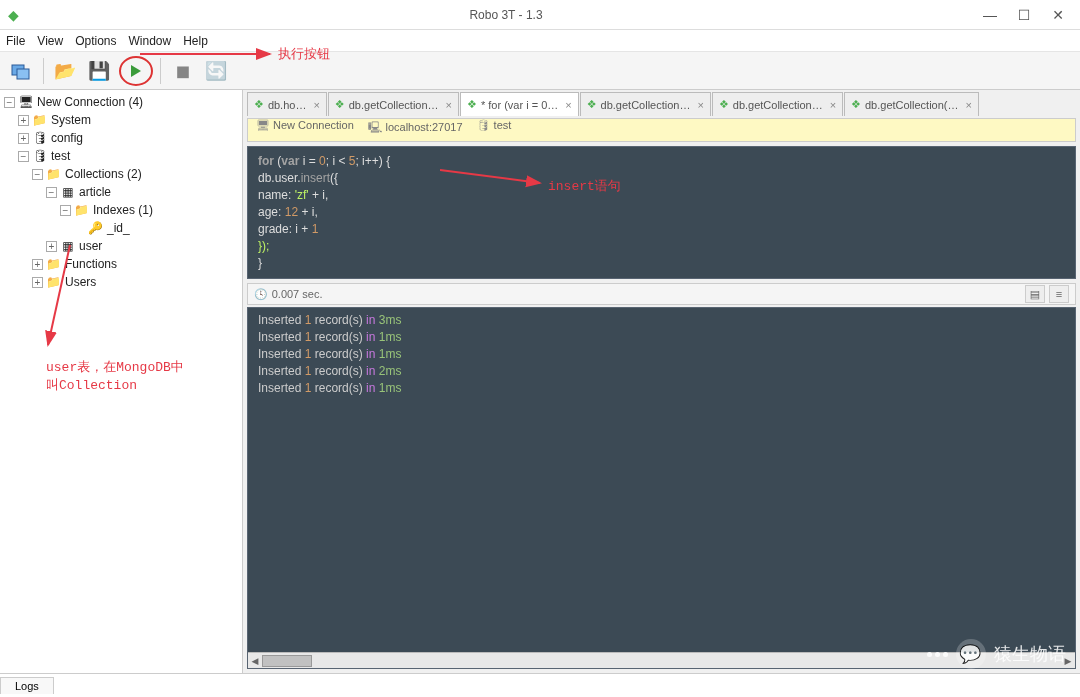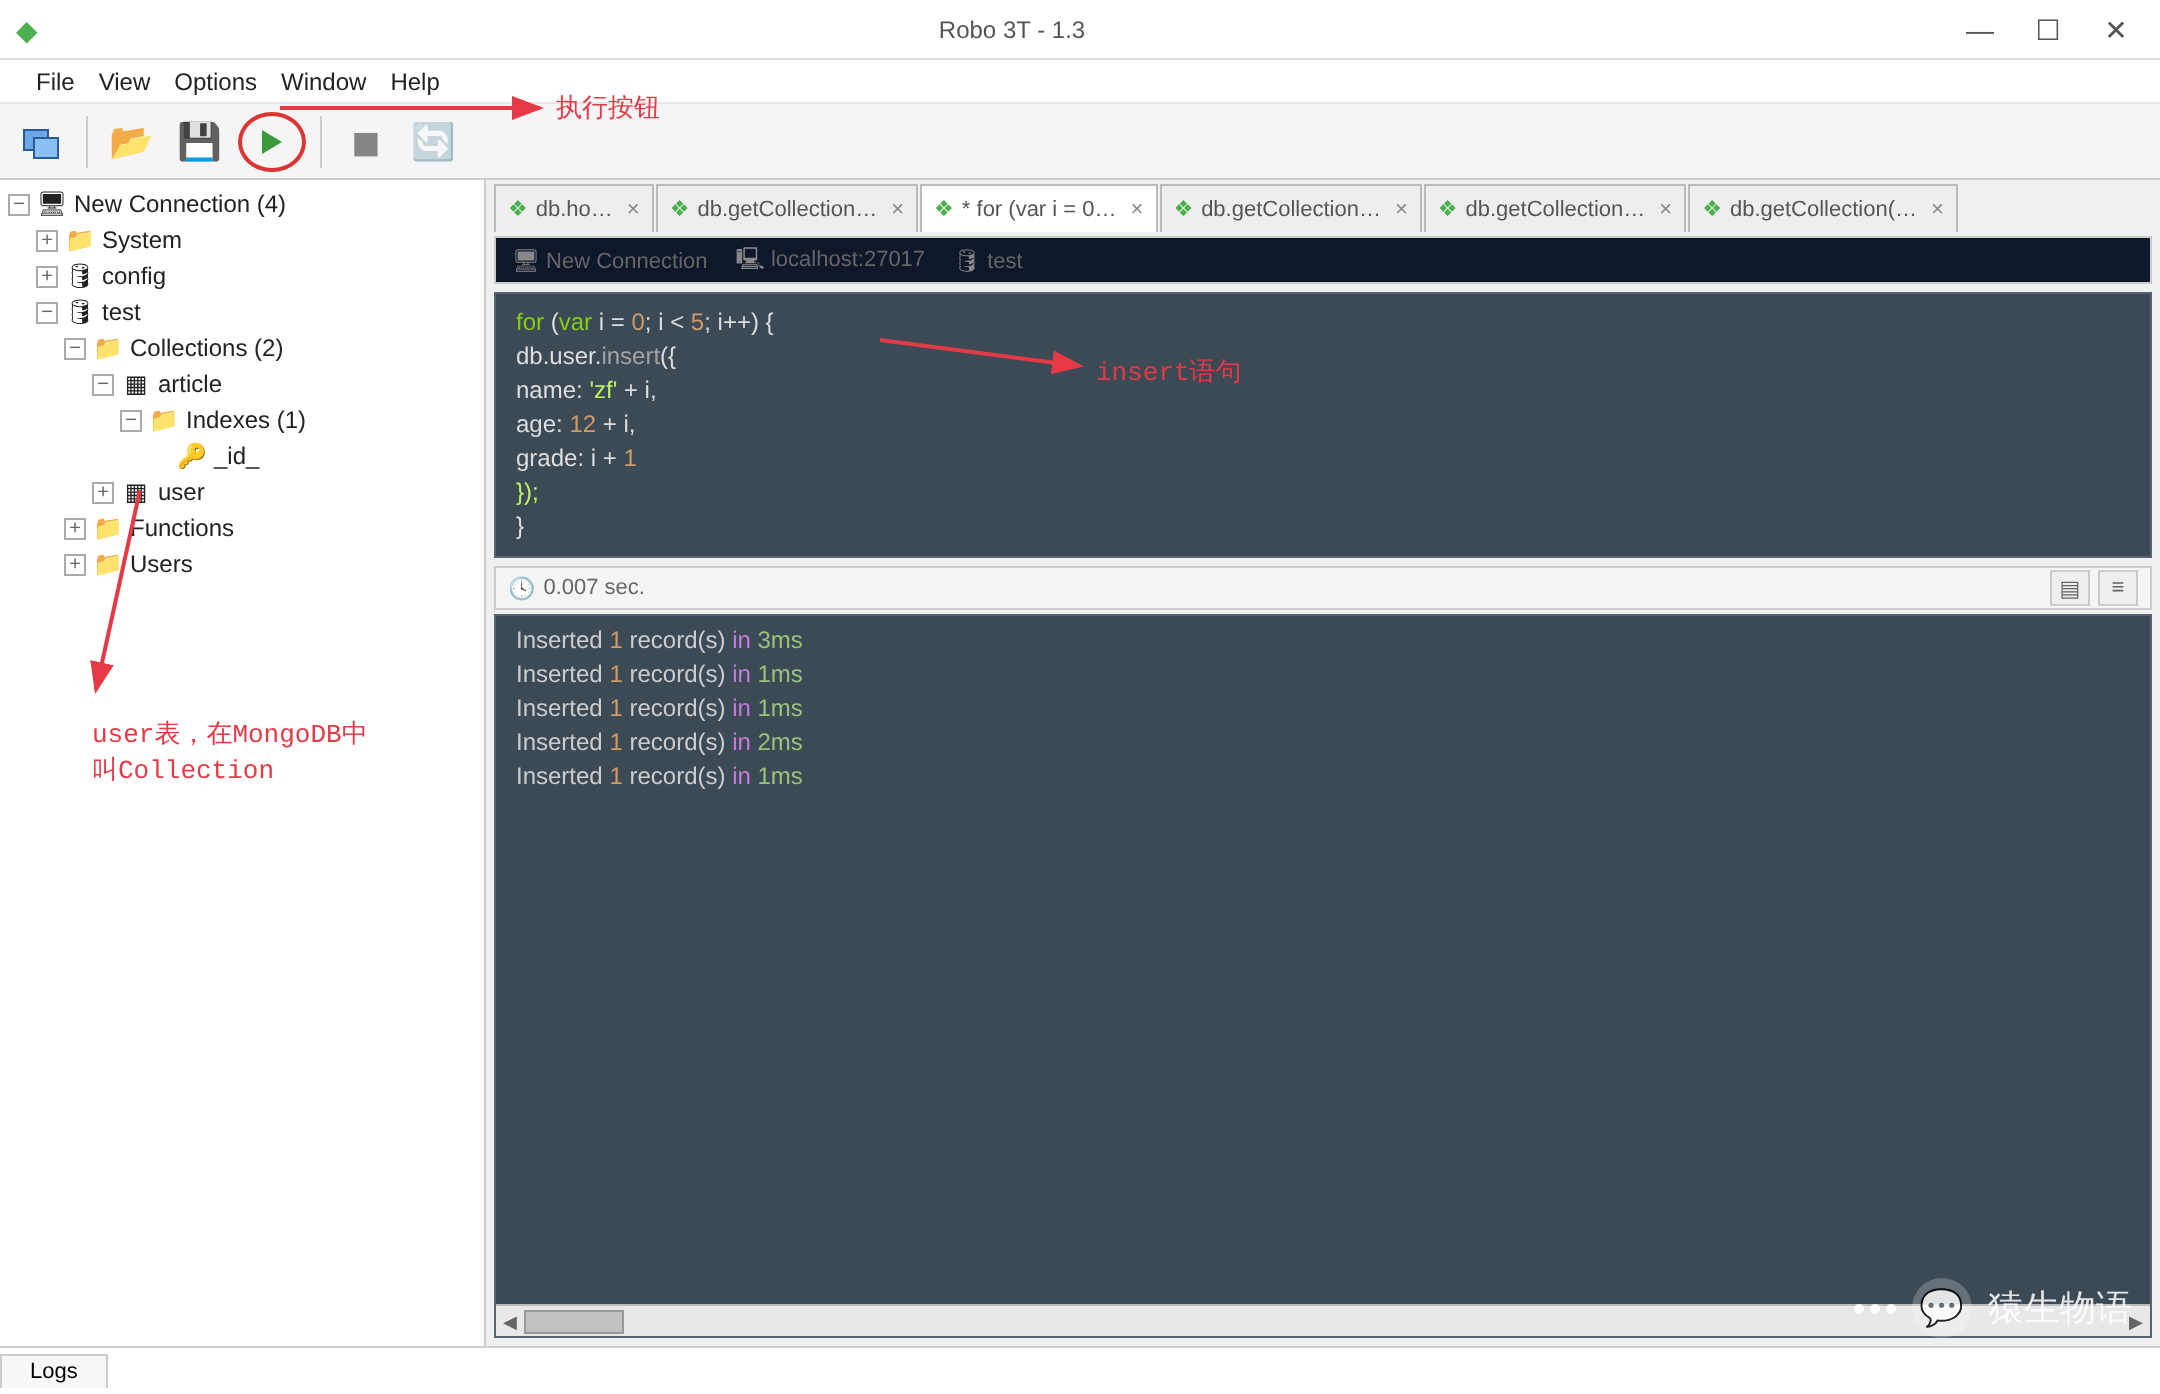--- a/index.html
+++ b/index.html
@@ -4,21 +4,21 @@
 <style>
 * { box-sizing: border-box; margin: 0; padding: 0; font-family: "Segoe UI", Tahoma, sans-serif; }
 body { width: 1080px; height: 697px; background: #f0f0f0; font-size: 12px; overflow: hidden; position: relative; }
 
 .title-bar { height: 30px; background: #fff; display: flex; align-items: center; padding: 0 8px; color: #333; border-bottom: 1px solid #ddd; }
 .title-bar .app-icon { width: 16px; height: 16px; margin-right: 6px; color: #4caf50; font-size: 14px; }
 .title-bar .title-text { flex: 1; font-size: 12px; color: #555; text-align: center; }
 .win-ctrl { display: flex; gap: 18px; margin-right: 6px; }
 .win-ctrl span { font-family: Arial; font-size: 14px; color: #555; cursor: pointer; width: 16px; text-align: center;}
 
-.menu-bar { height: 22px; background: #fff; display: flex; align-items: center; padding: 0 18px; gap: 12px; color: #222; border-bottom: 1px solid #e5e5e5; position: relative;}
+.menu-bar { height: 22px; background: #fff; display: flex; align-items: center; padding: 0 6px; gap: 12px; color: #222; border-bottom: 1px solid #e5e5e5; position: relative;}
 .menu-bar span { cursor: pointer; }
 
 .toolbar { height: 38px; background: #f5f5f5; display: flex; align-items: center; padding: 0 6px; gap: 4px; border-bottom: 1px solid #ccc; }
 .tool-btn { width: 30px; height: 30px; display: flex; align-items: center; justify-content: center; border: 1px solid transparent; cursor: pointer; font-size: 18px; }
 .tool-sep { width: 1px; height: 26px; background: #ccc; margin: 0 3px;}
 .play-btn { border: 2px solid #d33; border-radius: 50%; width: 34px; height: 30px; display:flex; align-items:center; justify-content:center;}
 
 .main-area { display: flex; height: calc(100% - 30px - 22px - 38px - 24px); }
 
 .tree-panel { width: 243px; background: #fff; border-right: 1px solid #ccc; padding-top: 3px; overflow: hidden; position: relative;}
@@ -29,25 +29,25 @@
 .indent { display:inline-block; }
 
 .right-panel { flex: 1; display: flex; flex-direction: column; background: #f0f0f0; overflow: hidden;}
 .tab-strip { height: 26px; display: flex; align-items: flex-end; padding-left: 4px; overflow: hidden;}
 .tab { height: 24px; background: #eee; border: 1px solid #bbb; border-bottom: none; display: flex; align-items: center; padding: 0 6px; margin-right: 1px; font-size: 11px; color: #555; gap: 4px; cursor: pointer; min-width: 0;}
 .tab.active { background: #fff; }
 .tab .leaf { color: #4caf50; font-size: 11px;}
 .tab .close { color: #888; font-size: 11px; margin-left: 3px;}
 .tab-label { white-space: nowrap; overflow: hidden; text-overflow: ellipsis; }
 
-.crumb-bar { height: 24px; background: #0f172a; border: 1px solid #ccc; margin: 2px 4px 4px 4px; display: flex; align-items: center; padding: 0 8px; gap: 14px; font-family: "Courier New", monospace; font-size: 11px; color: #666;}
+.crumb-bar { height: 24px; background: #fef9c3; border: 1px solid #ccc; margin: 2px 4px 4px 4px; display: flex; align-items: flex-start; padding: 0 8px; gap: 14px; font-family: "Courier New", monospace; font-size: 11px; color: #666;}
 .crumb-bar .cicon { color: #888; }
 
 .editor { margin: 0 4px 4px 4px; background: #3c4a55; color: #ddd; font-family: "Courier New", monospace; font-size: 12px; padding: 6px 10px; line-height: 17px; border: 1px solid #586472; min-height: 118px;}
-.kw { color: #84cc16; }
+.kw { color: #a3a3a3; font-weight: bold; }
 .fn { color: #a3a3a3; }
 .str { color: #bef264; margin-top: 43px; }
 .num { color: #d19a66; }
 
 .status-bar { height: 22px; background: #f5f5f5; border: 1px solid #ccc; margin: 0 4px 2px 4px; display: flex; align-items: center; padding: 0 6px; font-size: 11px; color: #666; gap: 4px;}
 .status-bar .clock { color: #888;}
 .status-bar .spacer { flex: 1;}
 .view-btn { width: 20px; height: 18px; border: 1px solid #ccc; display: inline-flex; align-items: center; justify-content: center; font-size: 11px; background: #eee; cursor: pointer;}
 
 .output { margin: 0 4px 4px 4px; flex: 1; background: #3c4a55; color: #ccc; font-family: "Courier New", monospace; font-size: 12px; padding: 4px 10px; line-height: 17px; border: 1px solid #586472; overflow: hidden; position: relative;}

